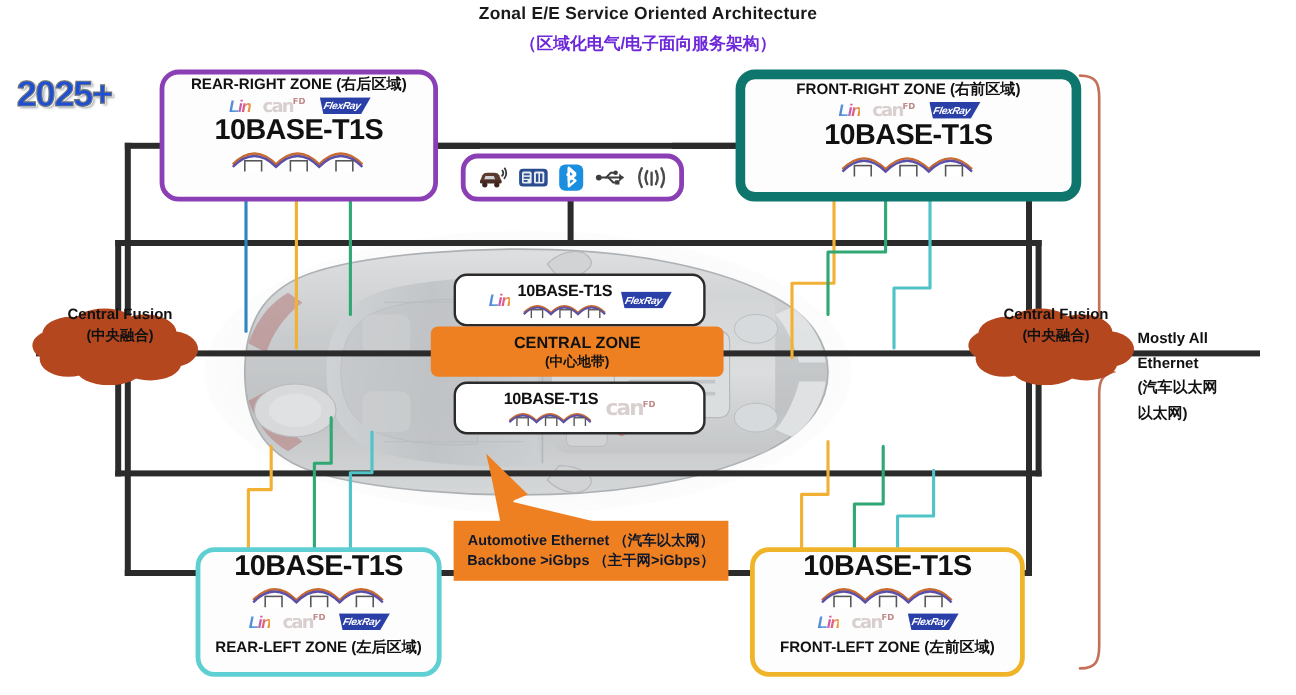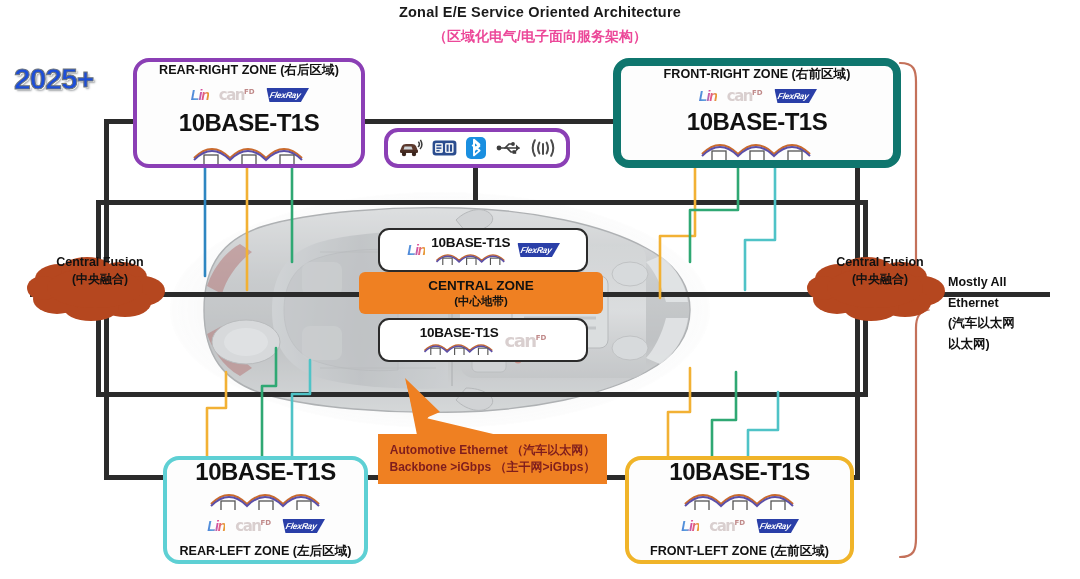--- a/index.html
+++ b/index.html
@@ -5,21 +5,21 @@
   html,body{margin:0;padding:0;background:#ffffff;}
   body{width:1080px;height:579px;position:relative;overflow:hidden;
        font-family:"Liberation Sans","DejaVu Sans",sans-serif;}
 
   #stage{position:absolute;left:0;top:0;width:1080px;height:579px;}
 
   
   .title-en{position:absolute;left:0;top:4px;width:1080px;text-align:center;
             font-size:14.5px;font-weight:bold;color:#1a1a1a;letter-spacing:.2px;}
   .title-cn{position:absolute;left:0;top:28px;width:1080px;text-align:center;
-            font-size:14px;font-weight:bold;color:#ec4899;}
+            font-size:14px;font-weight:bold;color:#6d28d9;}
 
   
   .year{position:absolute;left:14px;top:62px;font-size:30px;font-weight:bold;
         color:#1d4ed8;letter-spacing:-1px;
         text-shadow:1px 1px 0 #ffffff, 2px 2px 2px rgba(90,95,100,.55);
         -webkit-text-stroke:1px #6e7478;}
 
   
   .car-wrap{position:absolute;left:160px;top:190px;width:560px;height:240px;
             opacity:.62;}
@@ -27,21 +27,21 @@
 
   
   .bb{position:absolute;background:#2b2b2b;}
 
   
   .wire{position:absolute;}
 
   
   .zone{position:absolute;background:#fdfdfd;border-radius:16px;
         box-sizing:border-box;display:flex;flex-direction:column;
-        align-items:center;justify-content:space-between;}
+        align-items:center;justify-content:flex-start;}
   .zone .ztitle{font-size:12.6px;font-weight:bold;color:#111;white-space:nowrap;}
   .zone .t1s{font-size:24px;font-weight:bold;color:#111;letter-spacing:-.5px;
              line-height:1;}
 
   .z-rr{left:133px;top:58px;width:232px;height:110px;border:4px solid #8b3fb5;}
   .z-fr{left:613px;top:58px;width:288px;height:110px;border:8px solid #0f766e;}
   .z-rl{left:163px;top:456px;width:205px;height:108px;border:4px solid #5ed0d4;}
   .z-fl{left:625px;top:456px;width:229px;height:108px;border:4px solid #f0b429;}
 
   
@@ -95,21 +95,21 @@
 
   
   .brace{position:absolute;left:896px;top:60px;width:34px;height:500px;z-index:5;}
   .mostly{position:absolute;left:948px;top:272px;width:120px;z-index:5;}
   .mostly div{font-size:12.5px;font-weight:bold;color:#111;line-height:1.65;}
 
   
   .ae{position:absolute;left:378px;top:434px;width:229px;height:50px;
       background:#ef8022;z-index:9;display:flex;flex-direction:column;
       align-items:center;justify-content:center;}
-  .ae div{font-size:12px;font-weight:bold;color:#7f1d1d;white-space:nowrap;}
+  .ae div{font-size:12px;font-weight:bold;color:#0f172a;white-space:nowrap;}
   .ae-arrow{position:absolute;left:400px;top:378px;width:180px;height:62px;z-index:8;}
 </style>
 </head>
 <body>
 
 <div id="stage">
 
   <div class="title-en">Zonal E/E  Service Oriented Architecture</div>
   <div class="title-cn">（区域化电气/电子面向服务架构）</div>
 

